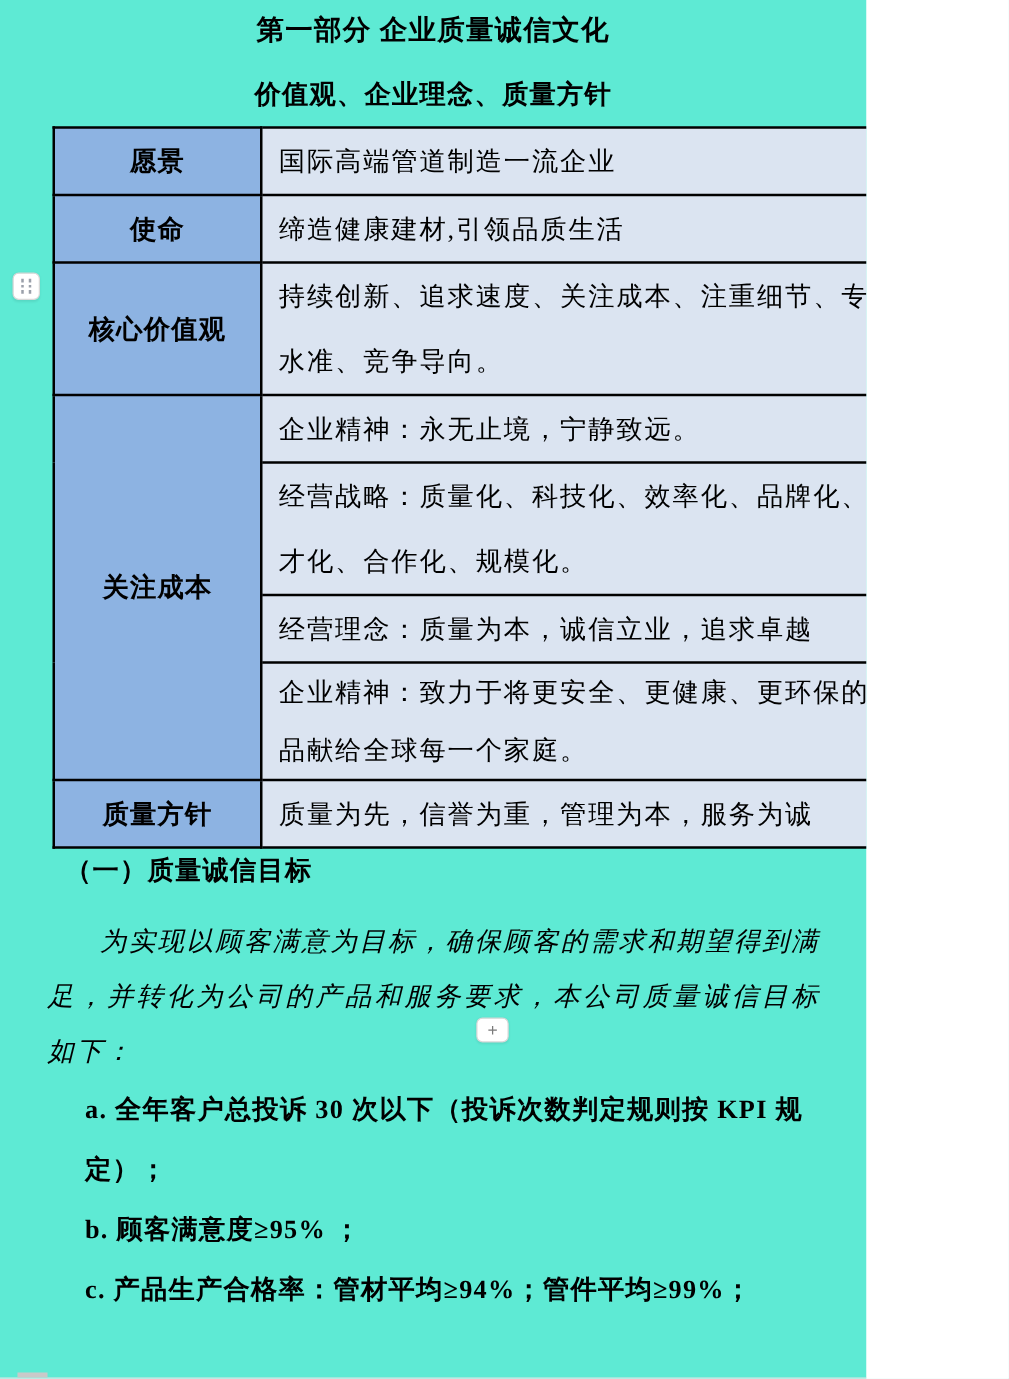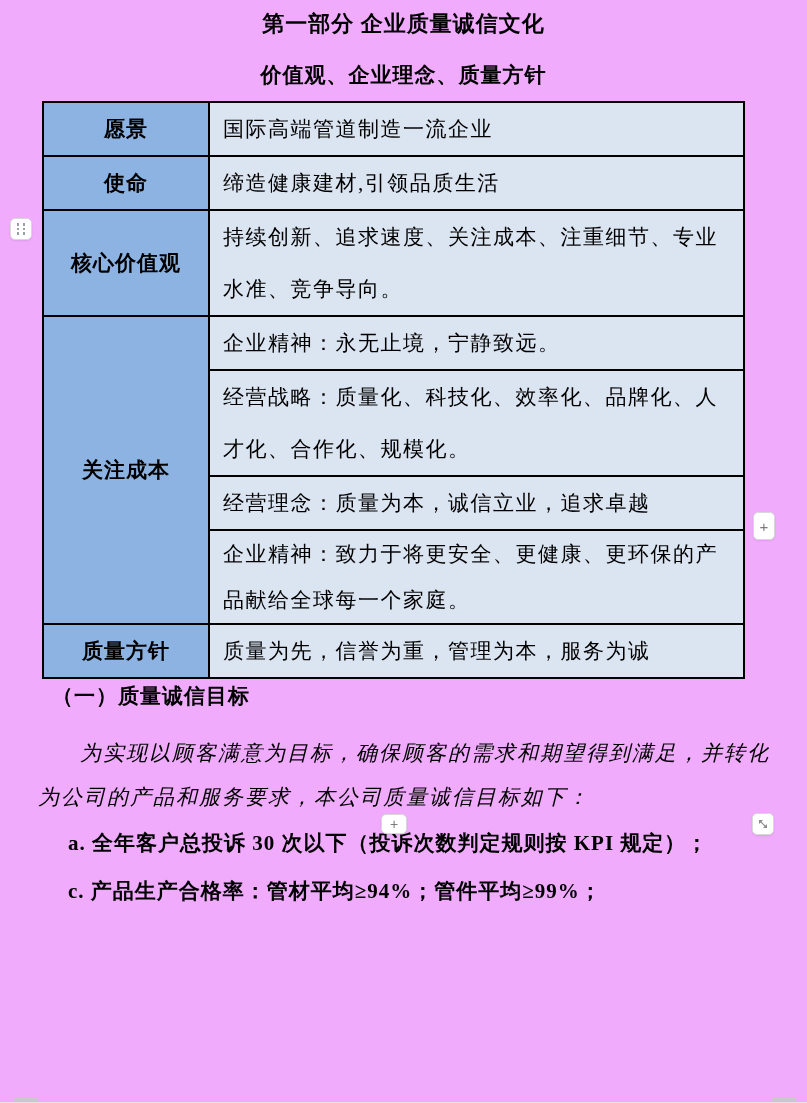--- a/index.html
+++ b/index.html
@@ -1,20 +1,20 @@
 <!DOCTYPE html>
 <html><head>
 <meta charset="utf-8">
 <style>
   * { margin:0; padding:0; box-sizing:border-box; }
   html,body { background:#ffffff; }
   .page {
     position:relative;
-    width:807px; height:1103px;
-    background:#f0abfc;
+    width:693px; height:1103px;
+    background:#5eead4;
     overflow:hidden;
     font-family:"Liberation Serif","DejaVu Serif",serif;
     color:#000;
   }
   
   .doc-title {
     margin-top:8px; height:41px; line-height:32px;
     text-align:center; font-size:22px; font-weight:bold;
     letter-spacing:1px;
   }
@@ -154,20 +154,21 @@
       </tr>
     </tbody>
       </table>
   </div>
 
   <div class="section-heading">（一）质量诚信目标</div>
 
   <div class="section-body">为实现以顾客满意为目标，确保顾客的需求和期望得到满足，并转化为公司的产品和服务要求，本公司质量诚信目标如下：</div>
 
   <div class="goal">a. 全年客户总投诉 30 次以下（投诉次数判定规则按 KPI 规定）；</div>
+  <div class="goal">b. 顾客满意度≥95% ；</div>
   <div class="goal">c. 产品生产合格率：管材平均≥94%；管件平均≥99%；</div>
 
   <div class="ctl drag-handle">
     <span class="dots">
       <i></i>
         <i></i>
         <i></i>
         <i></i>
         <i></i>
         <i></i>

